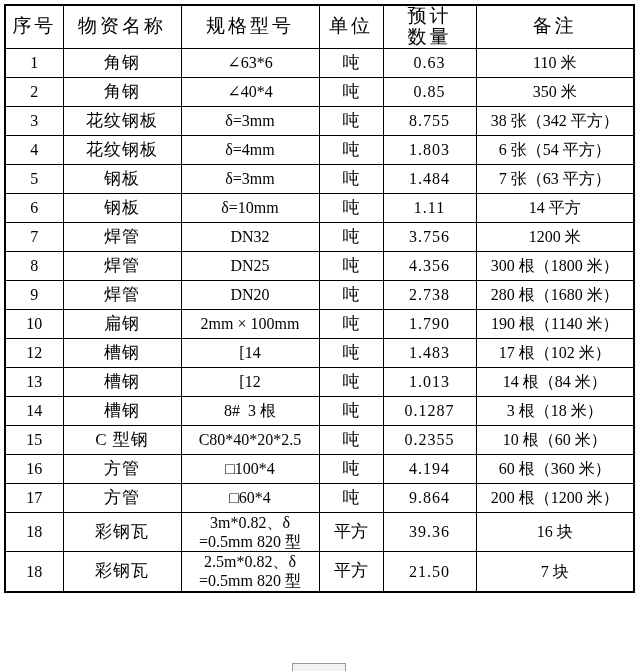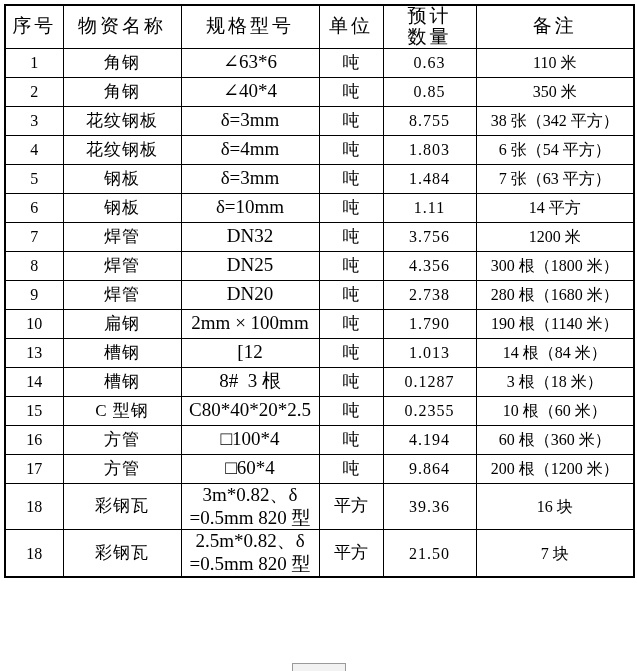--- a/index.html
+++ b/index.html
@@ -43,21 +43,21 @@
     letter-spacing: 3px;
     white-space: pre-line;
     line-height: 1.1;
   }
   td {
     height: 28px;
     font-size: 17px;
     line-height: 1.2;
   }
   td.col-no   { font-size: 16px; }
-  td.col-spec { font-size: 19px; white-space: pre-wrap; }
+  td.col-spec { font-size: 16px; white-space: pre-wrap; }
   td.col-qty  { font-size: 16px; letter-spacing: 1px; }
   td.col-remark { font-size: 16px; }
   td.col-name { letter-spacing: 1px; }
   .fragment-below {
     position: absolute;
     left: 292px;
     top: 663px;
     width: 52px;
     height: 14px; 
     background: #f2f2f2;
@@ -165,20 +165,28 @@
         </tr>
         <tr>
           <td class="col-no">10</td>
           <td class="col-name">扁钢</td>
           <td class="col-spec">2mm × 100mm</td>
           <td class="col-unit">吨</td>
           <td class="col-qty">1.790</td>
           <td class="col-remark">190 根（1140 米）</td>
         </tr>
         <tr>
+          <td class="col-no">12</td>
+          <td class="col-name">槽钢</td>
+          <td class="col-spec">[14</td>
+          <td class="col-unit">吨</td>
+          <td class="col-qty">1.483</td>
+          <td class="col-remark">17 根（102 米）</td>
+        </tr>
+        <tr>
           <td class="col-no">13</td>
           <td class="col-name">槽钢</td>
           <td class="col-spec">[12</td>
           <td class="col-unit">吨</td>
           <td class="col-qty">1.013</td>
           <td class="col-remark">14 根（84 米）</td>
         </tr>
         <tr>
           <td class="col-no">14</td>
           <td class="col-name">槽钢</td>

